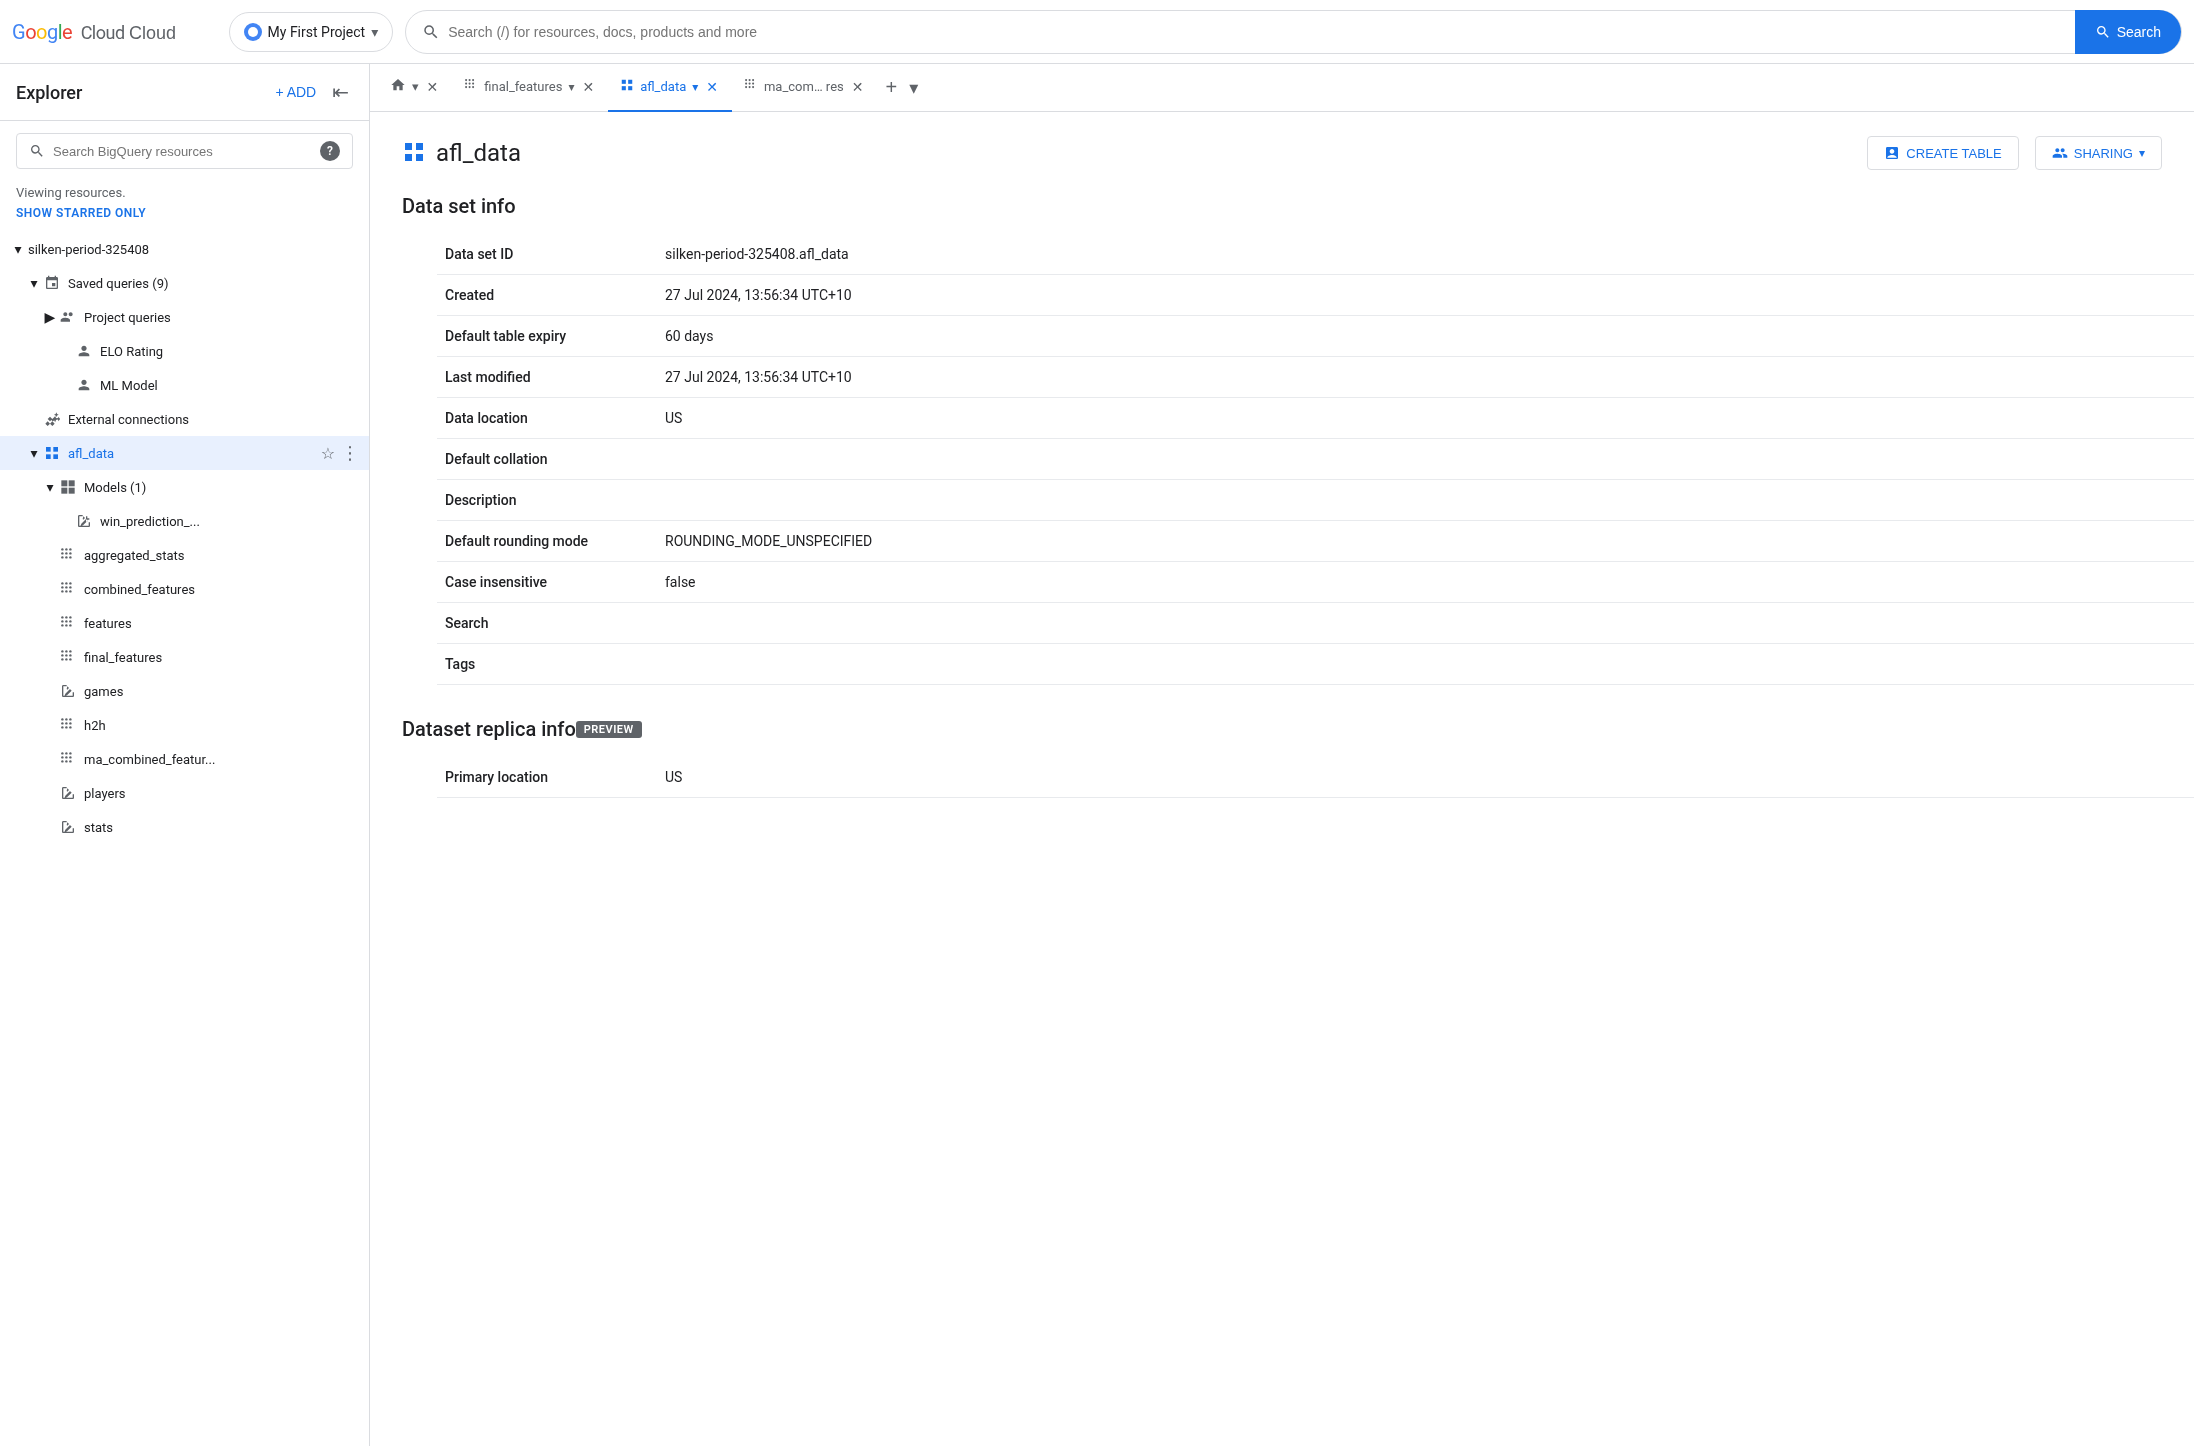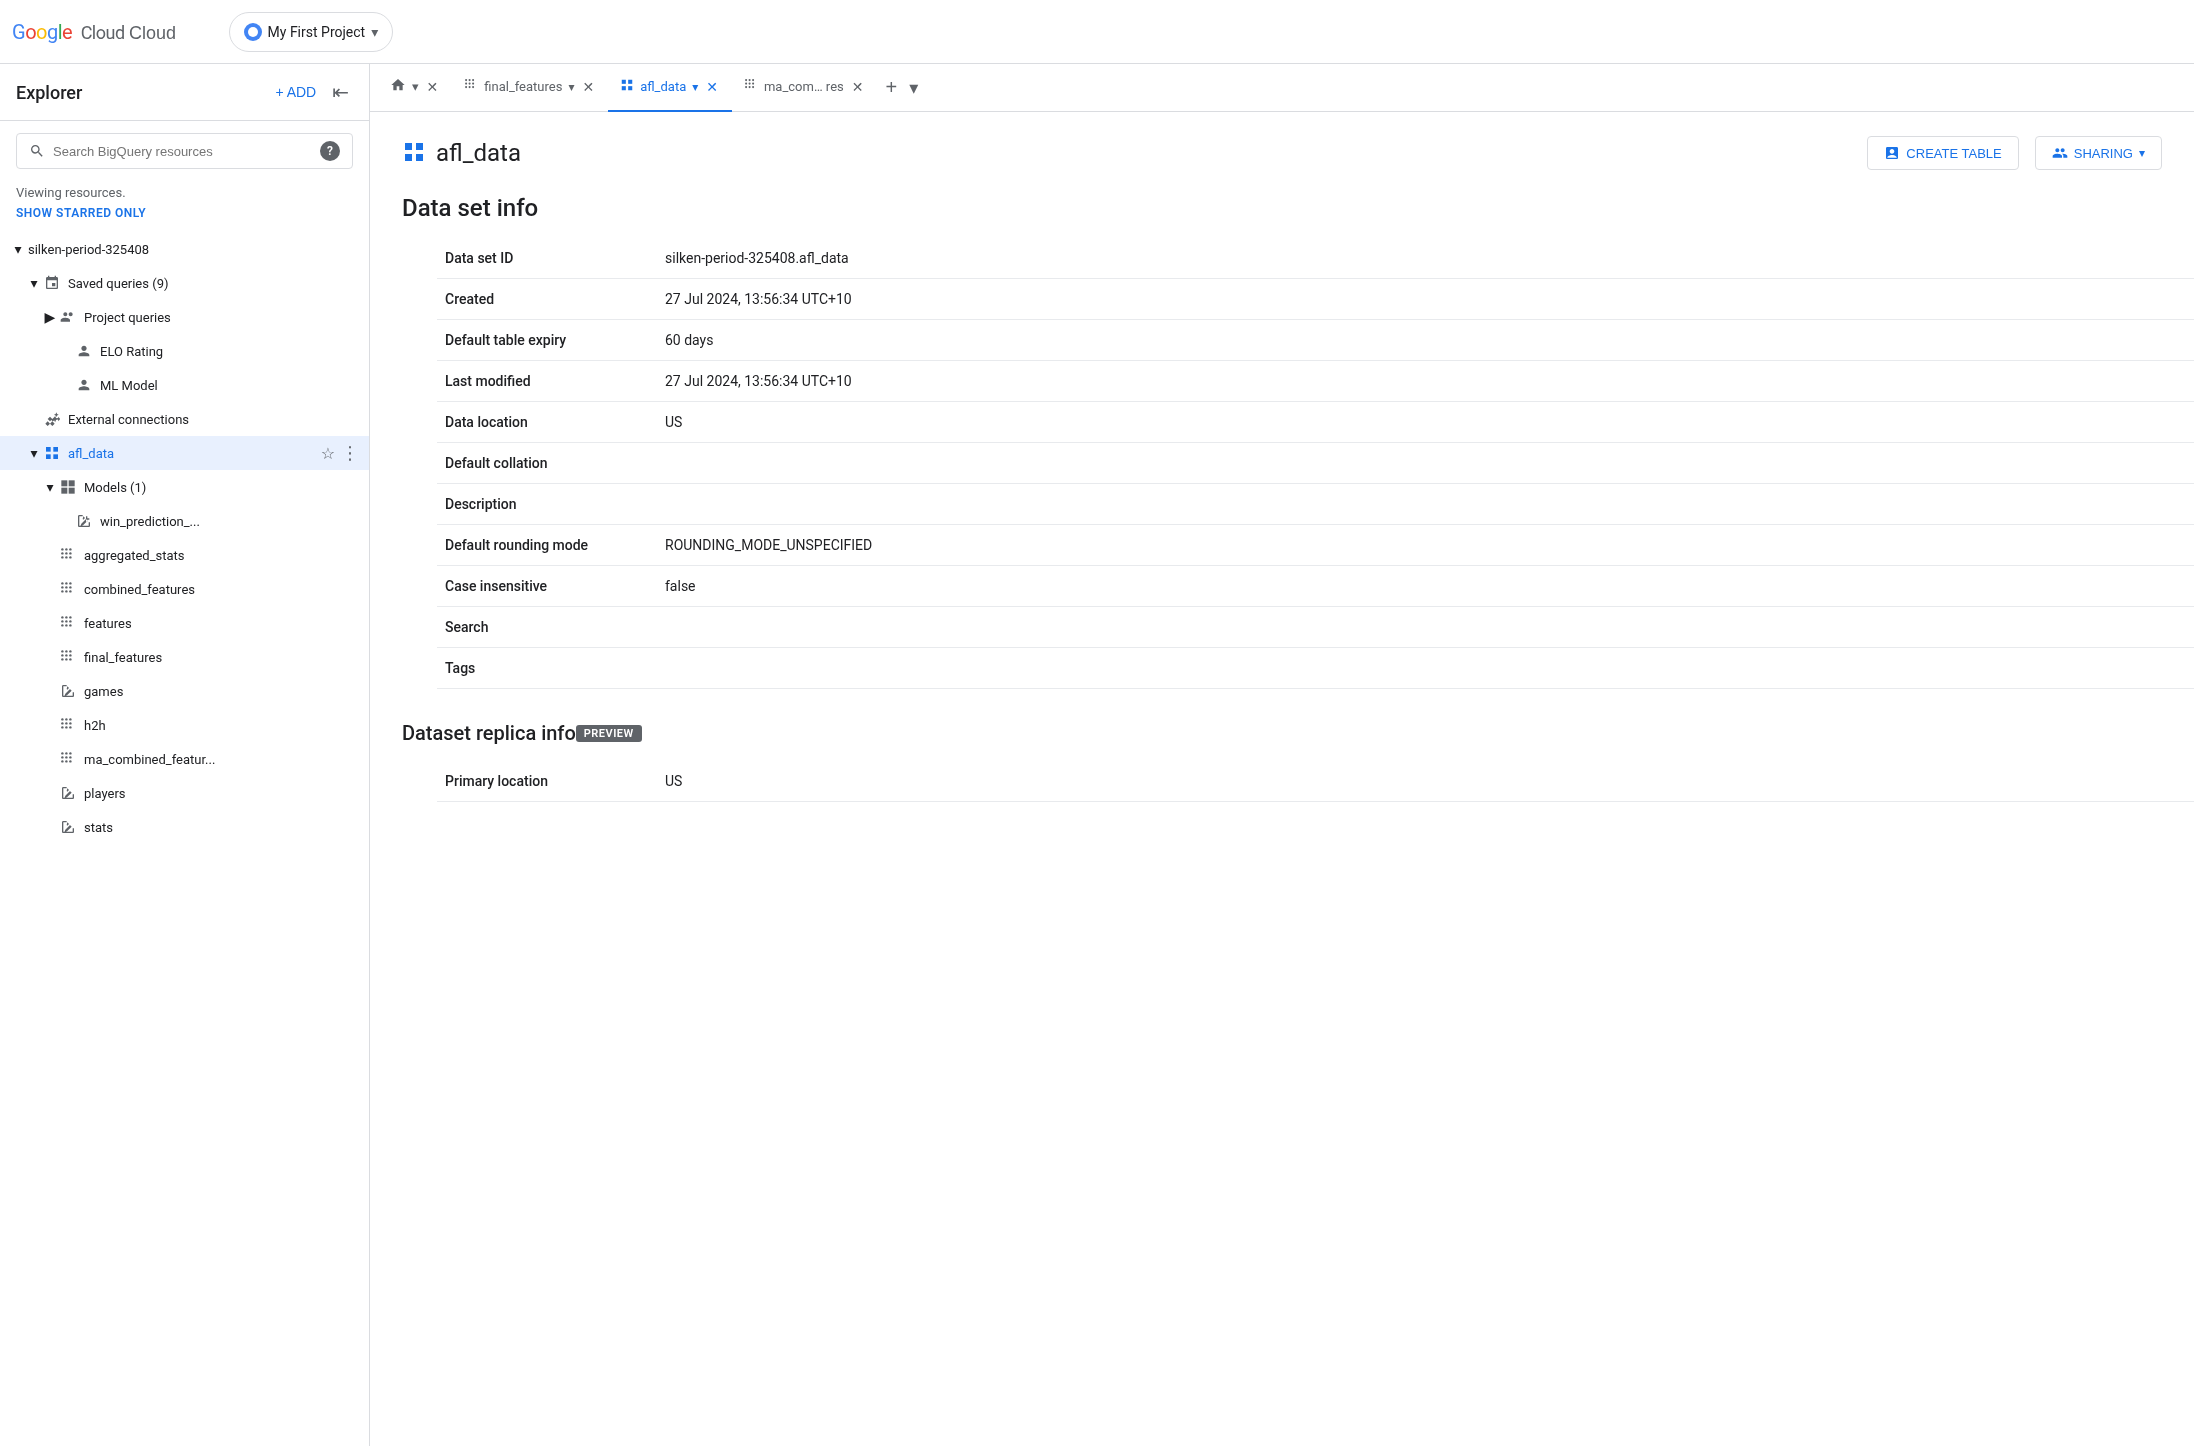--- a/index.html
+++ b/index.html
@@ -130,21 +130,21 @@
       padding: 8px 16px; cursor: pointer; background: #fff; font-size: 13px; font-weight: 500;
     }
     .sharing-btn {
       display: flex; align-items: center; gap: 6px;
       color: #1a73e8; border: 1px solid #dadce0; border-radius: 4px;
       padding: 8px 16px; cursor: pointer; background: #fff; font-size: 13px; font-weight: 500;
     }
 
     
     .info-section { margin-bottom: 32px; }
-    .info-section h2 { font-size: 24px; font-weight: 500; margin-bottom: 16px; }
+    .info-section h2 { font-size: 20px; font-weight: 500; margin-bottom: 16px; }
 
     .info-table { width: 100%; border-collapse: collapse; margin-left: 35px; }
     .info-table tr { border-bottom: 1px solid #e8eaed; }
     .info-table td { padding: 12px 8px; font-size: 14px; vertical-align: top; }
     .info-table td:first-child { color: #202124; font-weight: 500; width: 220px; }
     .info-table td:last-child { color: #202124; }
 
     .replica-section h2 { font-size: 20px; font-weight: 500; margin-bottom: 16px; display: flex; align-items: center; gap: 0; margin-top: 6px; }
     .preview-badge {
       background: #5f6368; color: #fff; font-size: 11px; font-weight: 600;
@@ -171,20 +171,32 @@
   </div>
 
   <div class="project-selector">
     <div class="project-dot">
       <div class="project-dot-inner"></div>
     </div>
     <span>My First Project</span>
     <span style="color:#5f6368;">▾</span>
   </div>
 
+  <div class="search-bar">
+    <svg width="18" height="18" viewBox="0 0 24 24" fill="#5f6368">
+      <path d="M15.5 14h-.79l-.28-.27A6.471 6.471 0 0016 9.5 6.5 6.5 0 109.5 16c1.61 0 3.09-.59 4.23-1.57l.27.28v.79l5 4.99L20.49 19l-4.99-5zm-6 0C7.01 14 5 11.99 5 9.5S7.01 5 9.5 5 14 7.01 14 9.5 11.99 14 9.5 14z"></path>
+    </svg>
+    <input type="text" placeholder="Search (/) for resources, docs, products and more" style="">
+    <button class="search-btn">
+      <svg width="16" height="16" viewBox="0 0 24 24" fill="white">
+        <path d="M15.5 14h-.79l-.28-.27A6.471 6.471 0 0016 9.5 6.5 6.5 0 109.5 16c1.61 0 3.09-.59 4.23-1.57l.27.28v.79l5 4.99L20.49 19l-4.99-5zm-6 0C7.01 14 5 11.99 5 9.5S7.01 5 9.5 5 14 7.01 14 9.5 11.99 14 9.5 14z"></path>
+      </svg>
+      <span>Search</span>
+    </button>
+  </div>
 </nav>
 
 <div class="main-layout">
 
   <aside class="sidebar">
     <div class="sidebar-header">
       <span class="sidebar-title">Explorer</span>
       <div class="sidebar-actions">
         <button class="add-btn">
           <span>+ ADD</span>

